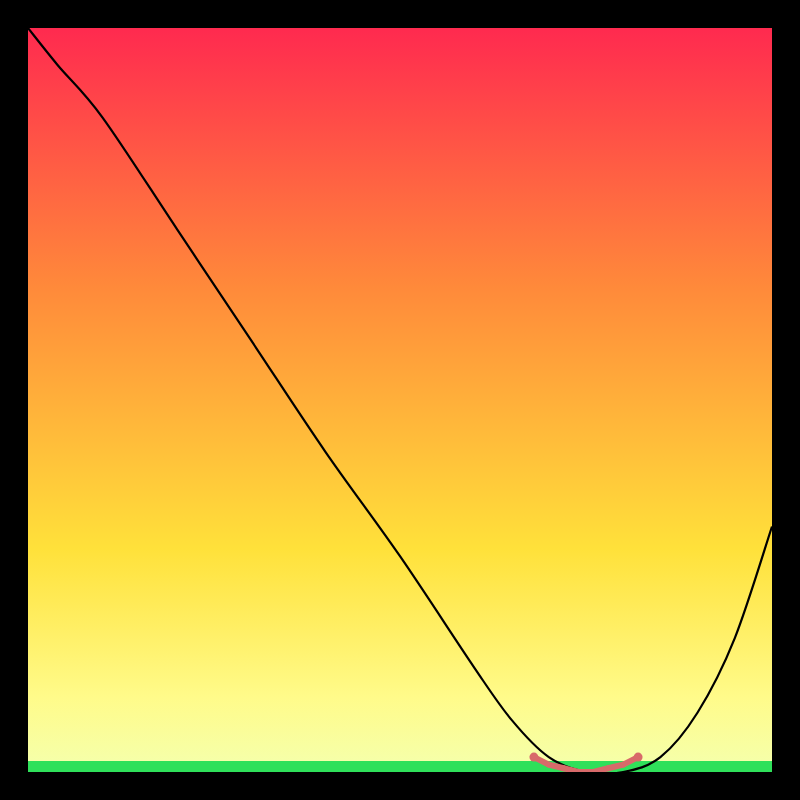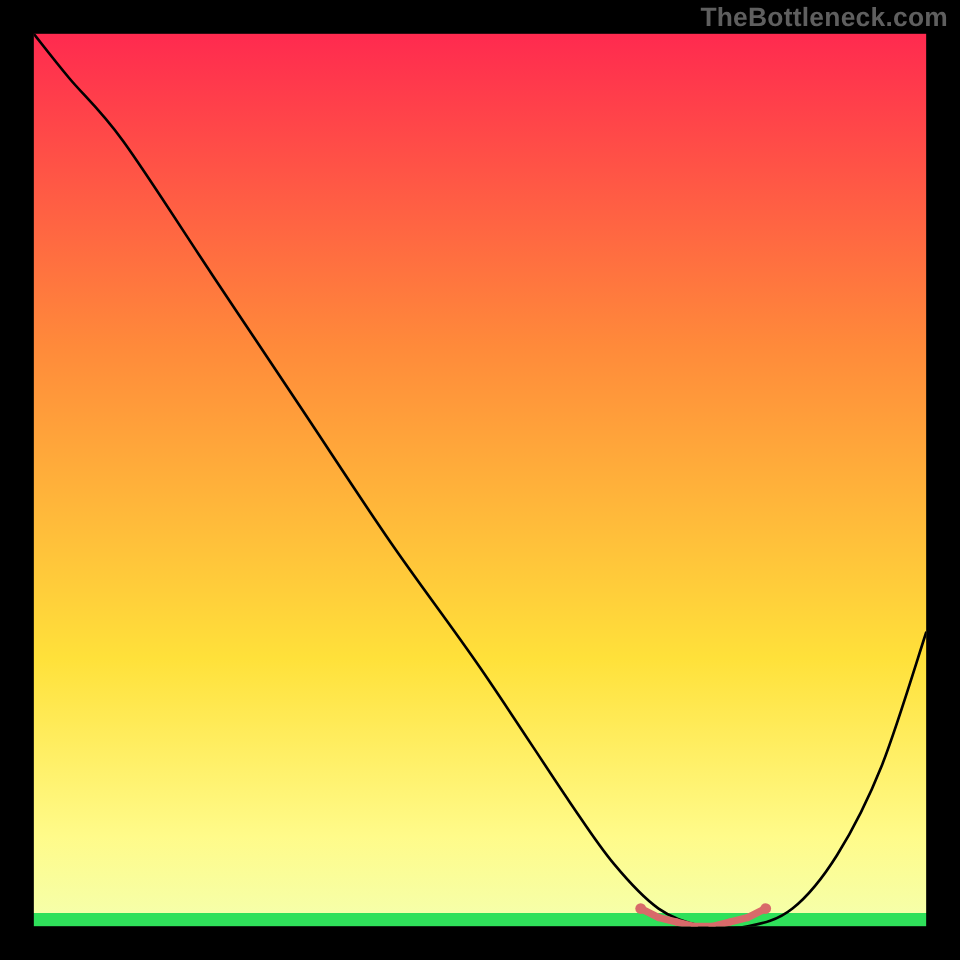--- a/index.html
+++ b/index.html
@@ -38,21 +38,20 @@
     display: block;
     width: 744px;
     height: 744px;
   }
 </style>
 </head>
 <body>
 
 <div class="frame">
 
-  <div class="watermark">TheBottleneck.com</div>
 
   <div class="plot">
     <svg viewBox="0 0 744 744" preserveAspectRatio="none">
       <defs>
         <linearGradient id="bg-grad" x1="0" y1="0" x2="0" y2="1">
           <stop offset="0" stop-color="#ff2a4f"></stop>
           <stop offset="0.35" stop-color="#ff8a3a"></stop>
           <stop offset="0.70" stop-color="#ffe13a"></stop>
           <stop offset="0.90" stop-color="#fffb8a"></stop>
           <stop offset="0.985" stop-color="#f6ffa8"></stop>

